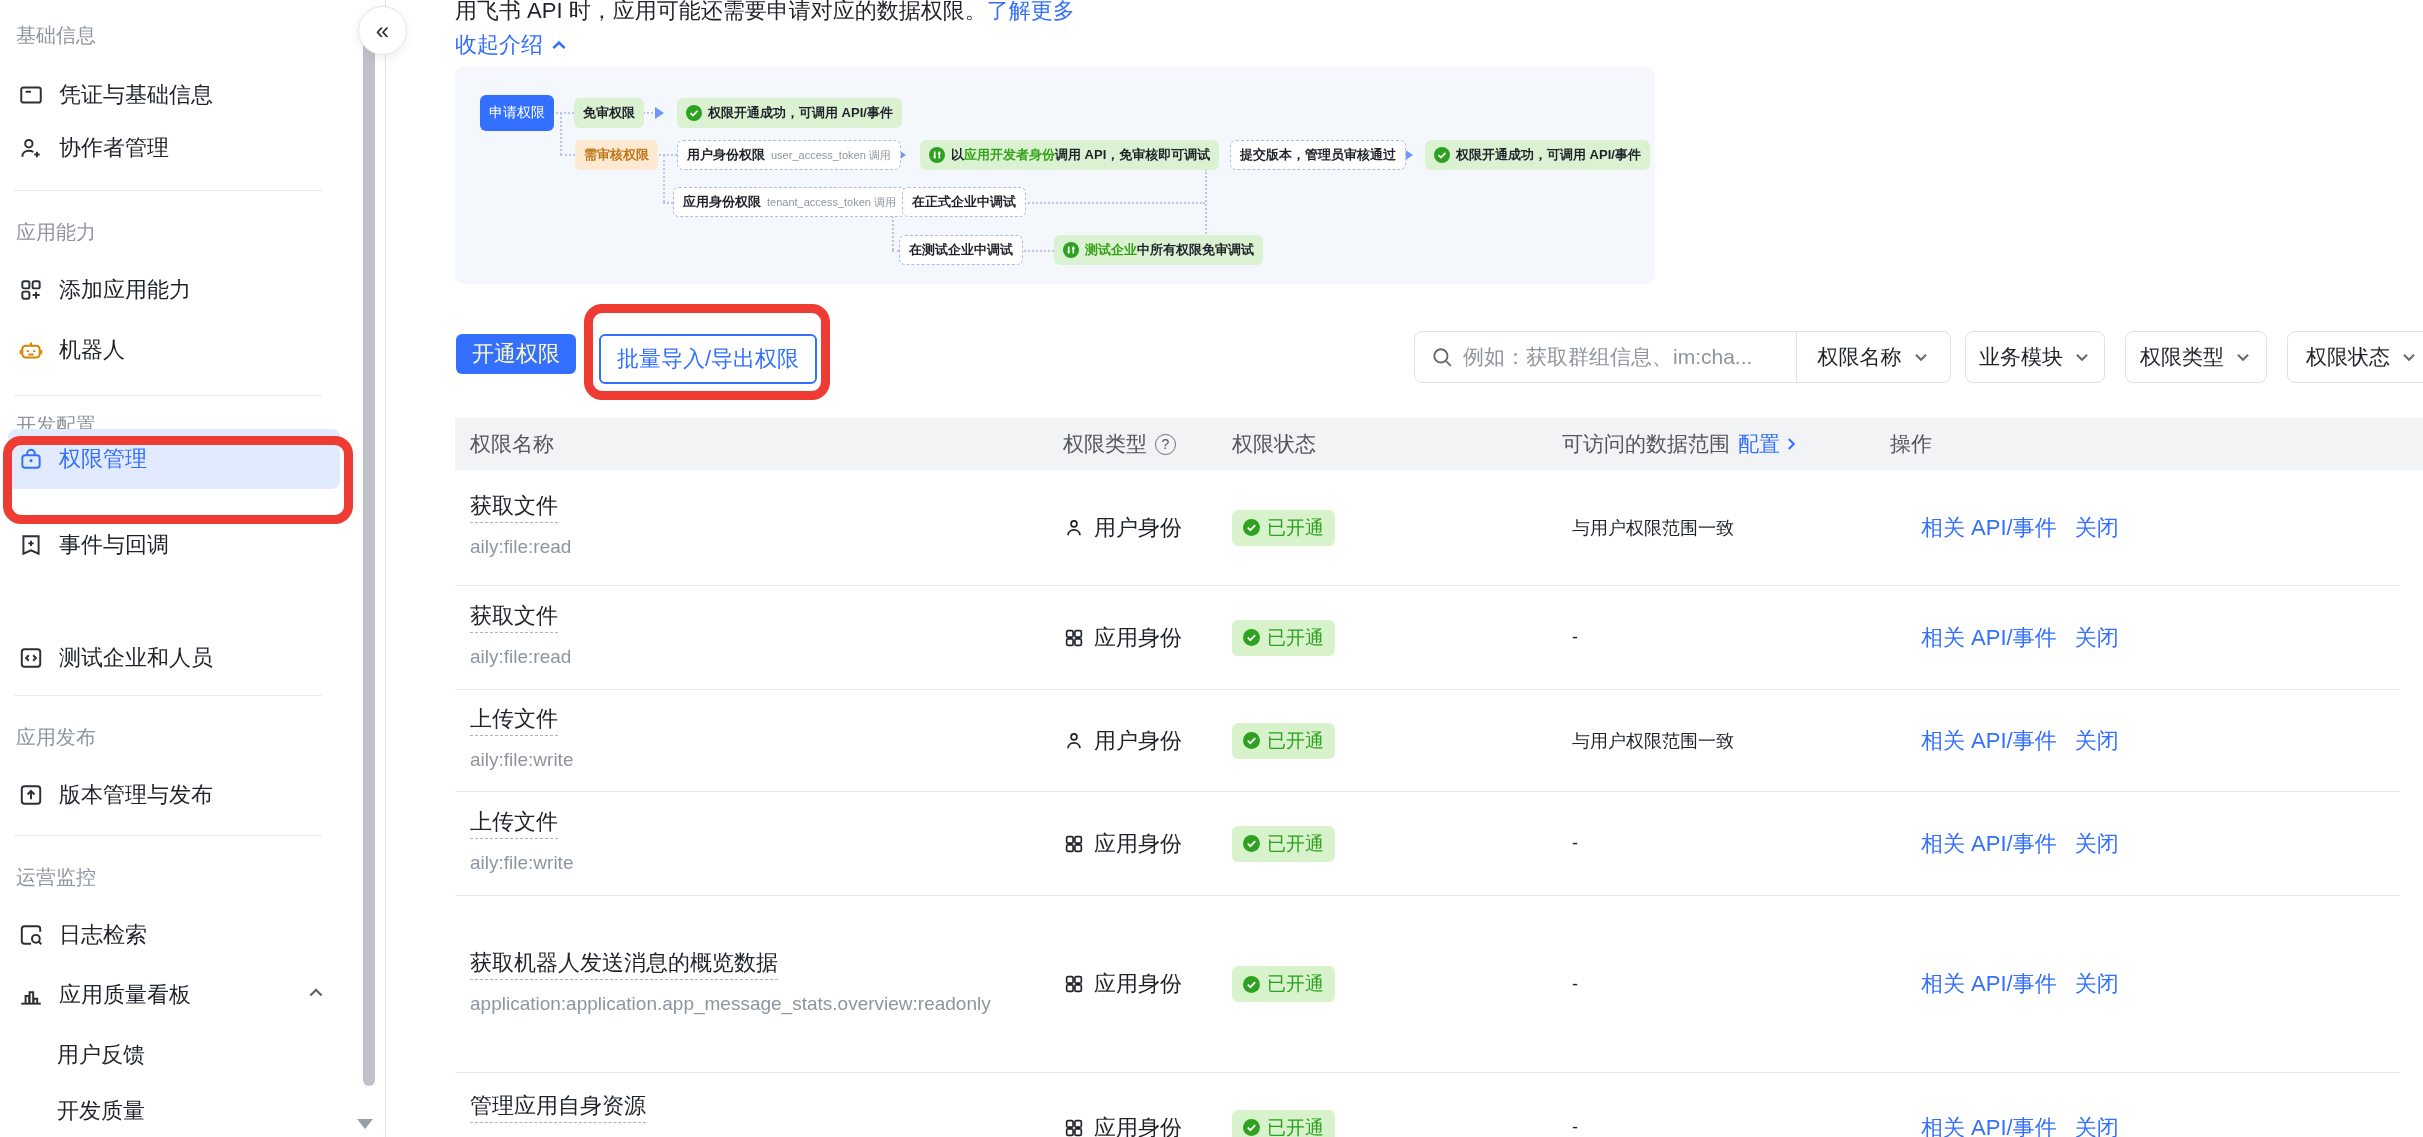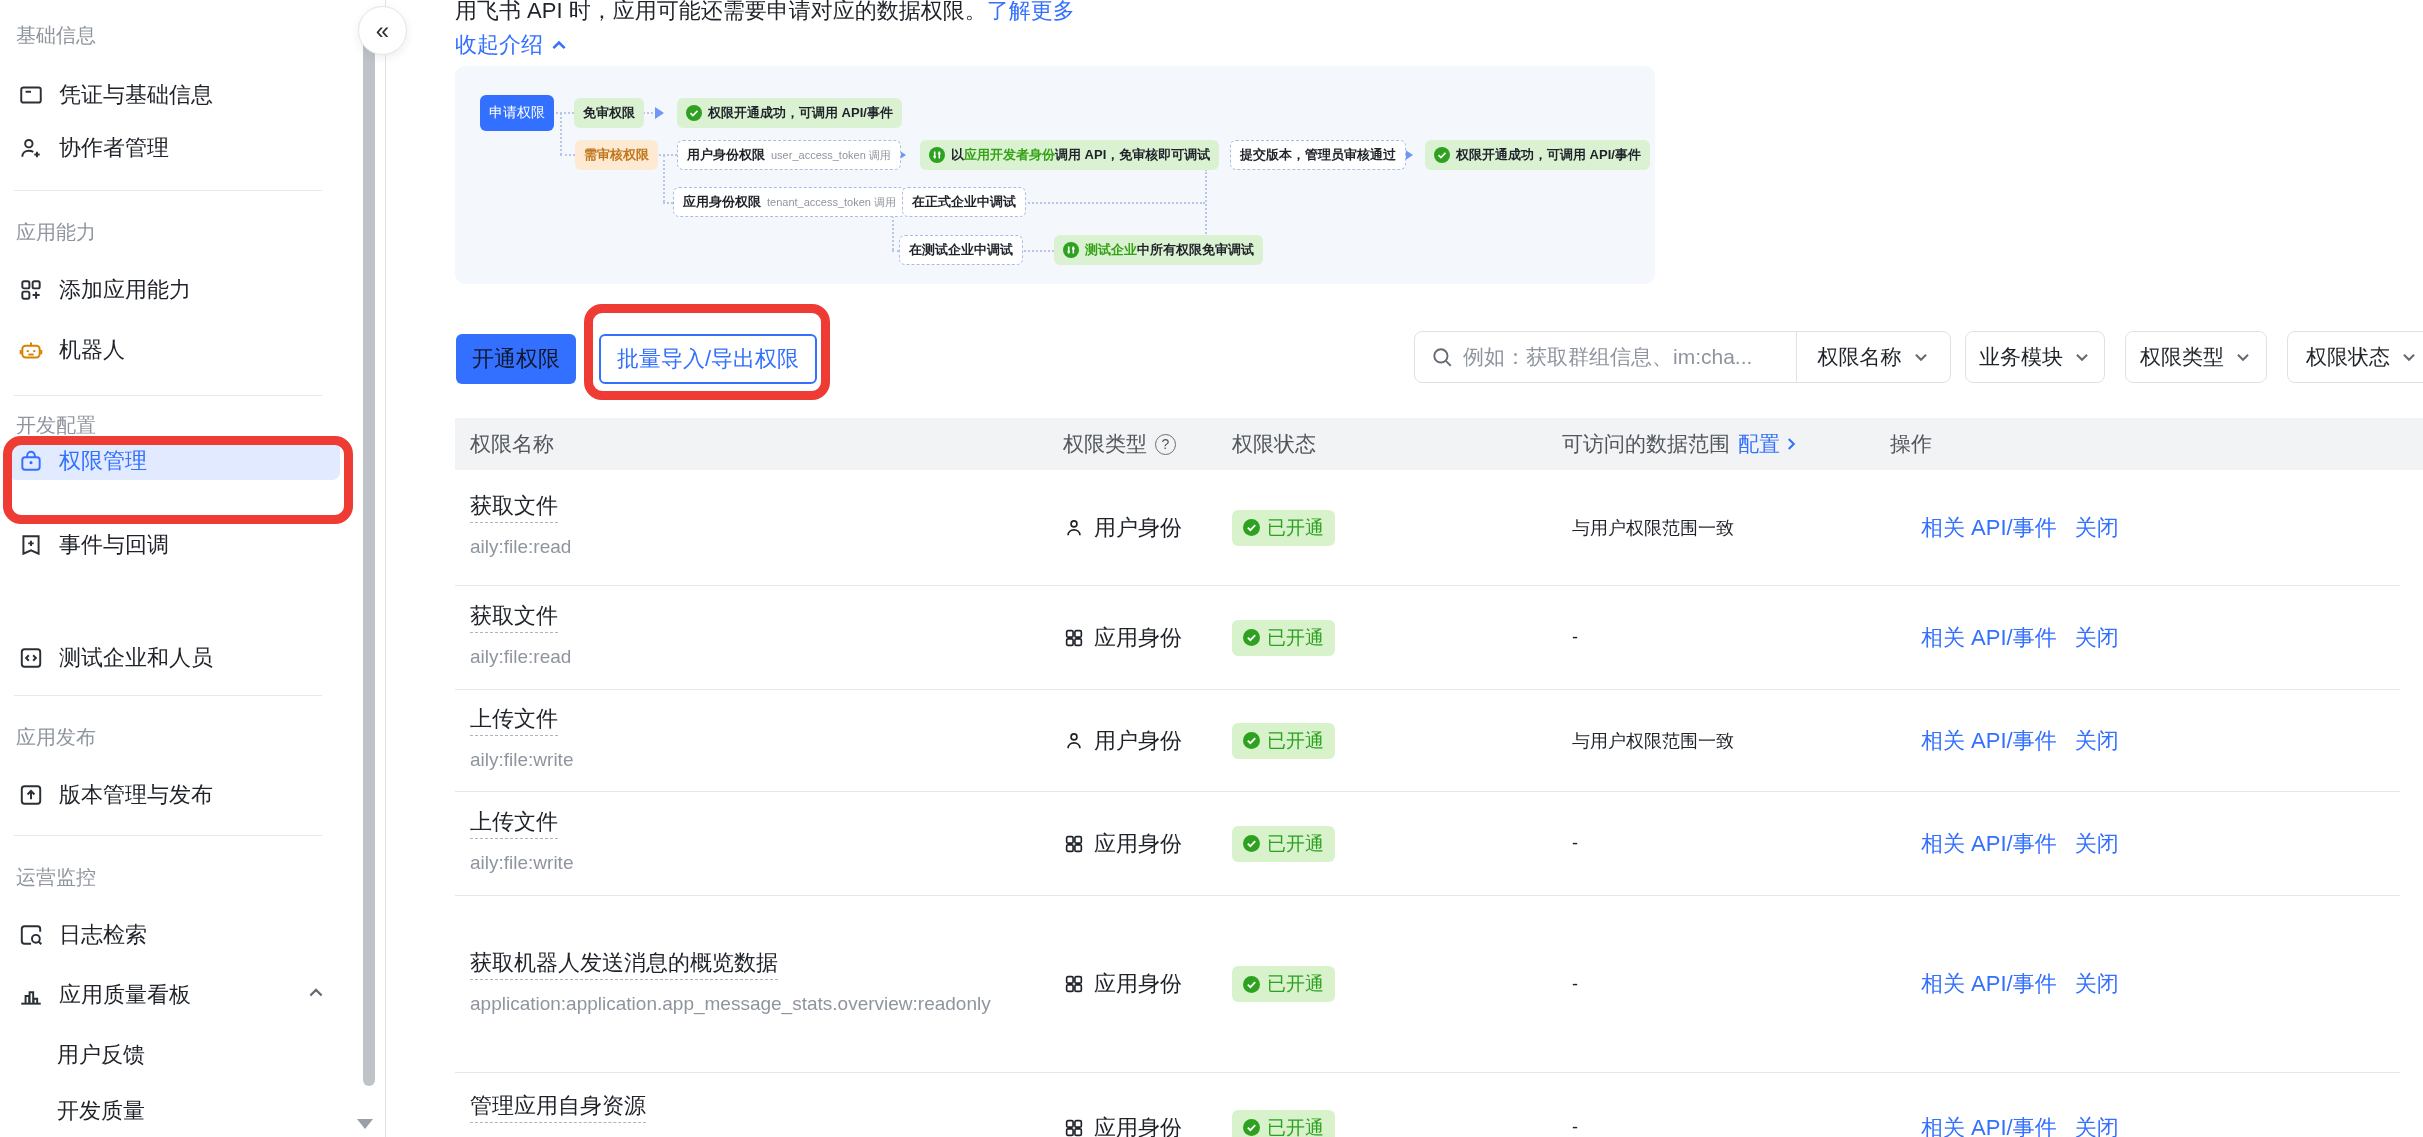--- a/index.html
+++ b/index.html
@@ -48,21 +48,21 @@
   .fnode.orange { background:#feead2; color:#c0761a; }
   .fnode.dashed { background:#fff; border:1px dashed #a9bce6; }
   .fnode .token { font-weight:normal; font-size:11px; color:#8f959e; }
   .fnode .glink { color:#35a216; }
   .dot-h { position:absolute; height:0; border-top:2px dotted #b9c6ea; }
   .dot-v { position:absolute; width:0; border-left:2px dotted #b9c6ea; }
   .farrow { position:absolute; width:0; height:0; border-top:6px solid transparent;
     border-bottom:6px solid transparent; border-left:9px solid #6f96f8; }
 
   
-  .btn-primary { position:absolute; height:50px; background:#3370ff; color:#0f172a; border:none;
+  .btn-primary { position:absolute; height:40px; background:#3370ff; color:#fef9c3; border:none;
     border-radius:6px; font-size:22px; padding:0 16px; cursor:pointer;
     font-family:"Liberation Sans","DejaVu Sans",sans-serif; }
   .btn-outline { position:absolute; height:50px; background:#fff; color:#3370ff;
     border:2px solid #3370ff; border-radius:6px; font-size:22px; padding:0 16px; cursor:pointer;
     font-family:"Liberation Sans","DejaVu Sans",sans-serif; }
   #search-group { position:absolute; left:1027px; top:331px; width:537px; height:52px;
     border:1px solid #dfe1e5; border-radius:8px; background:#fff; display:flex; align-items:center; }
   #search-group input { border:none; outline:none; flex:1; font-size:21px; color:#1f2329;
     font-family:"Liberation Sans","DejaVu Sans",sans-serif; min-width:0; background:transparent; }
   #search-group input::placeholder { color:#8f959e; }
@@ -146,21 +146,21 @@
           <path d="M16.7 13.5v6.5M13.5 16.7H20"></path>
         </svg>
     </span>
     <span class="lbl">添加应用能力</span>
   </div>
 
   <div class="divider" style="top:395px"></div>
 
   <div class="sec-header" style="top:412px">开发配置</div>
 
-  <div class="side-item active" style="top:441px; height:39px">
+  <div class="side-item active" style="top:429px; height:60px">
     <span class="icon24">
       <svg viewBox="0 0 24 24" width="26" height="26" fill="none" stroke="#3370ff" stroke-width="1.8">
           <rect x="4" y="8.5" width="16" height="11.5" rx="2.5"></rect>
           <path d="M8.5 8.5V7a3.5 3.5 0 0 1 7 0v1.5"></path>
           <circle cx="12" cy="13.5" r="1.4" fill="#3370ff" stroke="none"></circle>
         </svg>
     </span>
     <span class="lbl">权限管理</span>
   </div>
 

